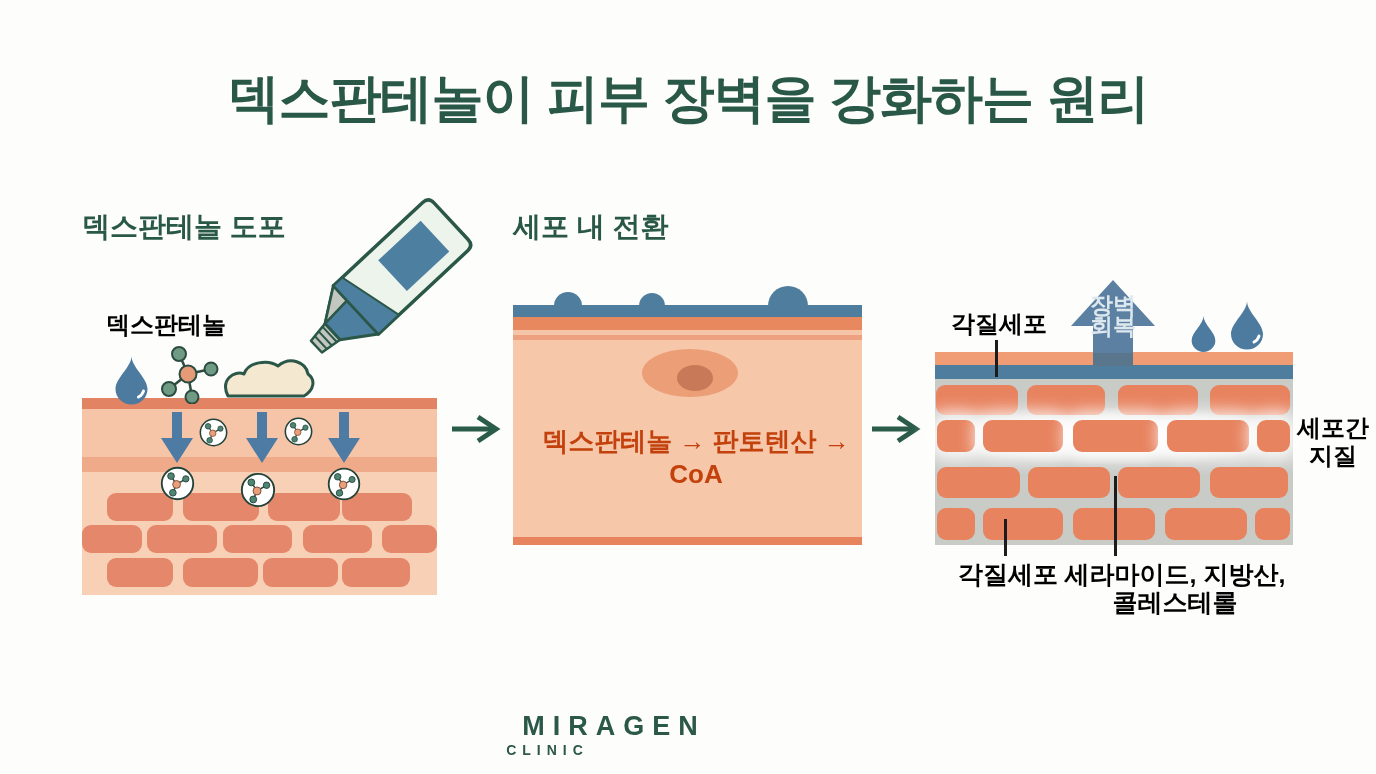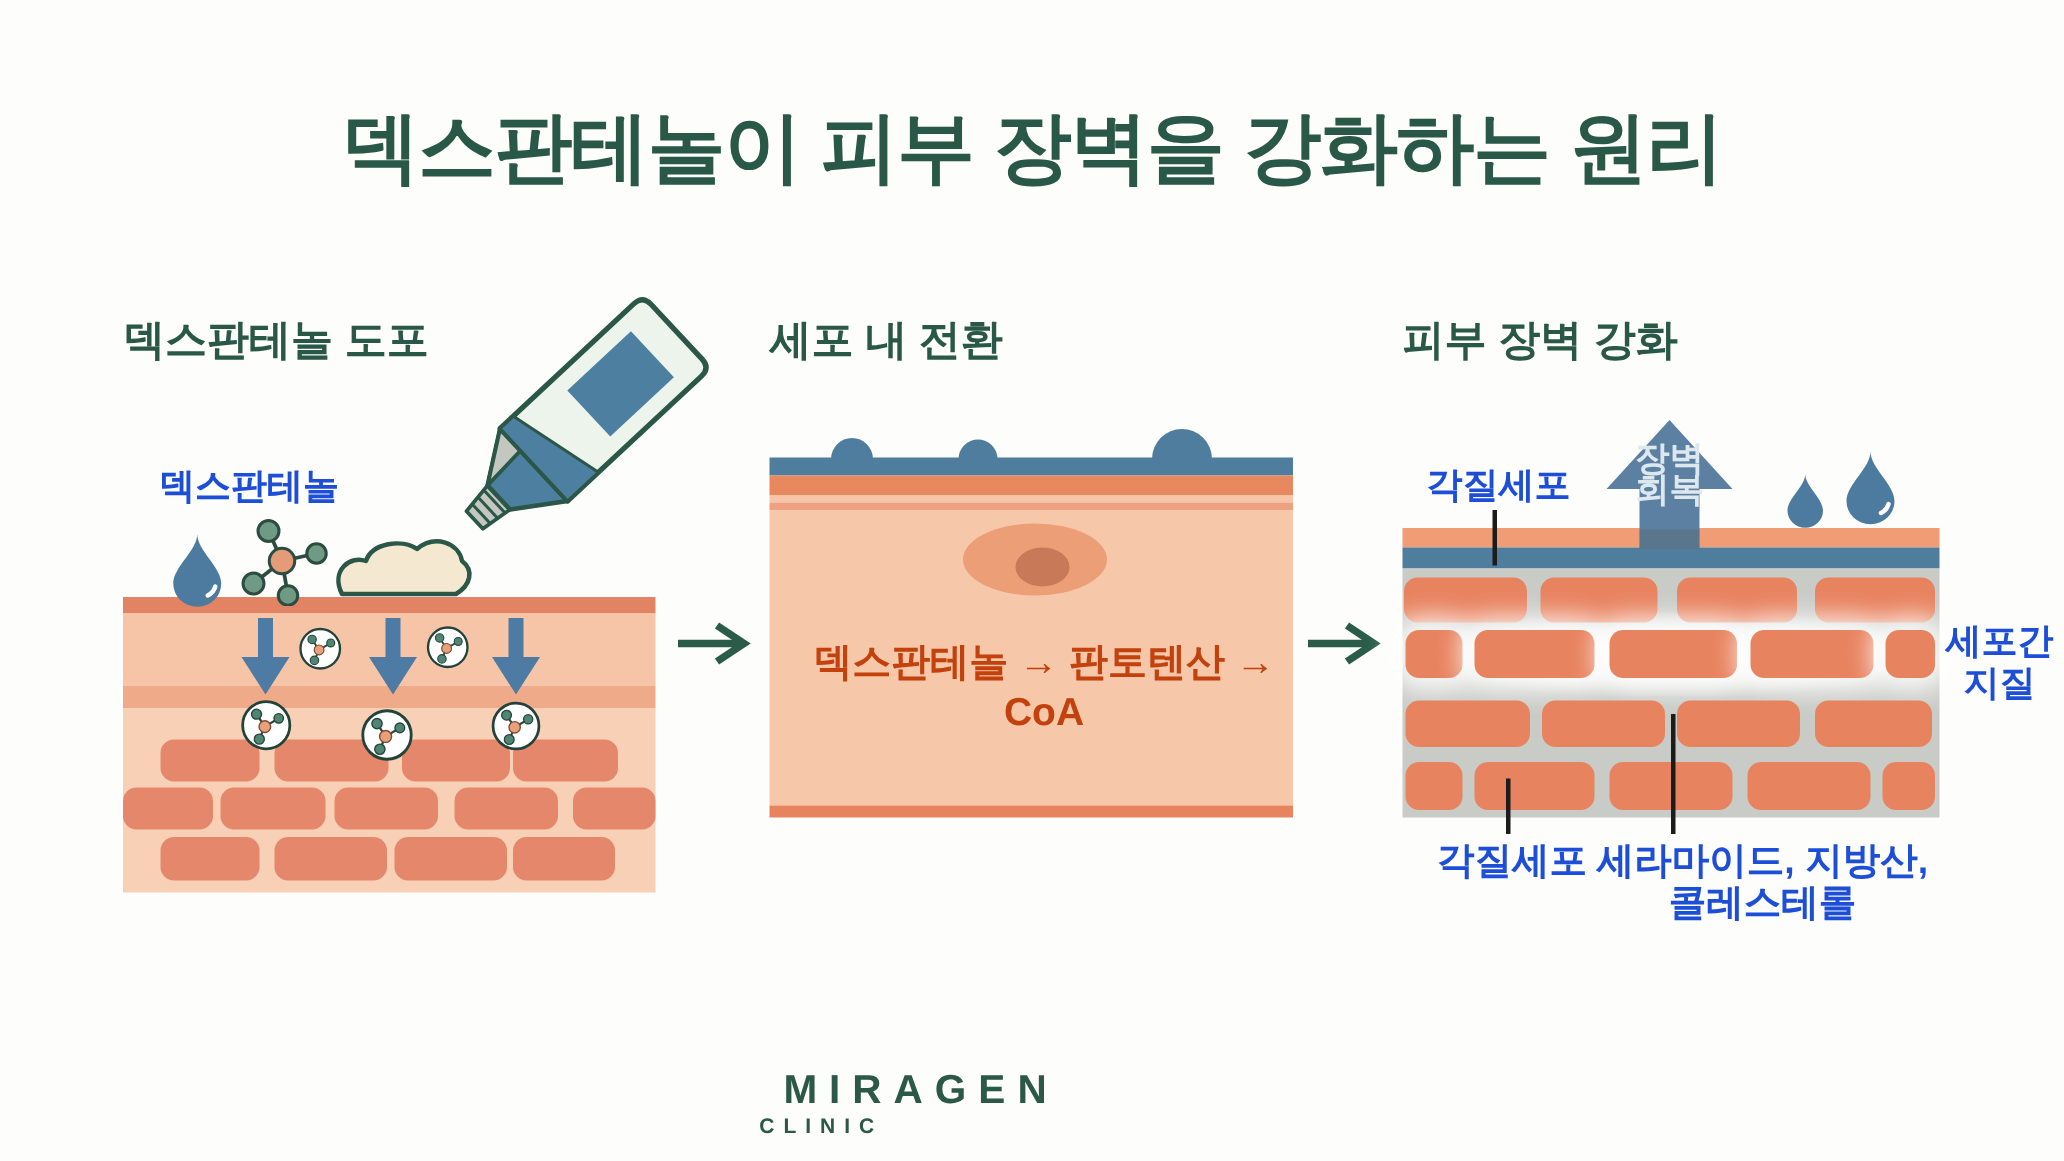--- a/index.html
+++ b/index.html
@@ -2,21 +2,21 @@
 <html><head>
 <meta charset="utf-8">
 <style>
   html,body{margin:0;padding:0;}
   body{background:#ffffff;font-family:"Liberation Sans","DejaVu Sans",sans-serif;}
   #page{position:relative;width:1376px;height:774px;background:#fdfdfb;overflow:hidden;}
   .abs{position:absolute;}
   .title{left:0;top:64px;width:1376px;text-align:center;font-size:52px;font-weight:800;
          color:#2a5848;letter-spacing:-1px;}
   .panel-header{top:208px;text-align:left;font-size:28px;font-weight:800;color:#2a5848;}
-  .lbl{font-size:24px;font-weight:700;color:#1d4ed8;line-height:28px;}
+  .lbl{font-size:24px;font-weight:700;color:#000000;line-height:28px;}
   .pointer-line{width:3px;background:#1c1c1c;}
   
   #skinL{left:82px;top:398px;width:355px;height:197px;}
   .bandL1{left:0;top:0;width:355px;height:11px;background:#e28463;}
   .bandL2{left:0;top:11px;width:355px;height:48px;background:#f6c5a7;}
   .bandL3{left:0;top:59px;width:355px;height:15px;background:#efab89;}
   .bandL4{left:0;top:74px;width:355px;height:123px;background:#f8d0b5;}
   .brick{position:absolute;border-radius:9px;}
   
   #cellM{left:513px;top:305px;width:349px;height:240px;}
@@ -47,21 +47,20 @@
 </style>
 </head>
 <body>
 
 <div id="page">
 
   <div class="abs title">덱스판테놀이 피부 장벽을 강화하는 원리</div>
 
   <div class="abs panel-header" style="left:82px;width:355px;">덱스판테놀 도포</div>
   <div class="abs panel-header" style="left:513px;width:349px;">세포 내 전환</div>
-  <div class="abs panel-header" style="left:935px;width:358px;">피부 장벽 강화</div>
 
   <svg width="0" height="0" style="position:absolute">
     <defs>
       <g id="molCircle">
         <circle cx="20" cy="20" r="17" fill="#ffffff" stroke="#23433a" stroke-width="2"></circle>
         <line x1="19" y1="21" x2="13" y2="12" stroke="#28463c" stroke-width="1.6"></line>
         <line x1="19" y1="21" x2="29" y2="15" stroke="#28463c" stroke-width="1.6"></line>
         <line x1="19" y1="21" x2="15" y2="30" stroke="#28463c" stroke-width="1.6"></line>
         <circle cx="13" cy="12" r="3.6" fill="#4e8573" stroke="#28463c" stroke-width="1"></circle>
         <circle cx="29" cy="15" r="3.4" fill="#4e8573" stroke="#28463c" stroke-width="1"></circle>

